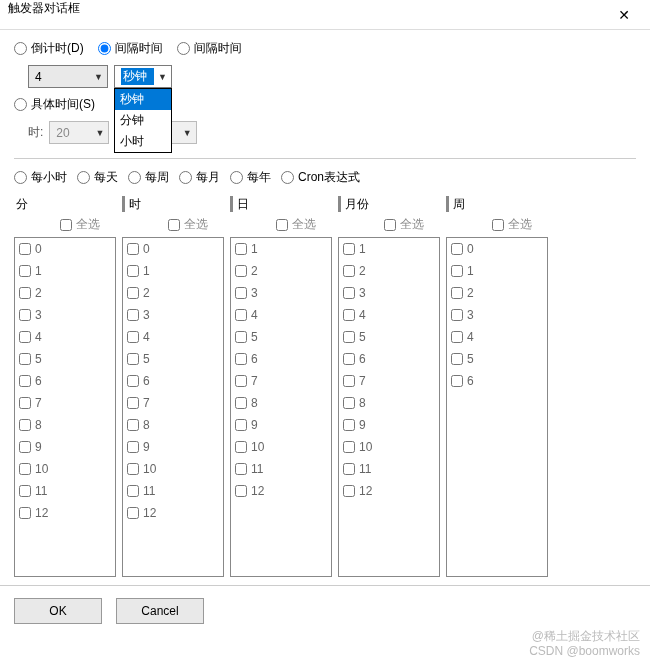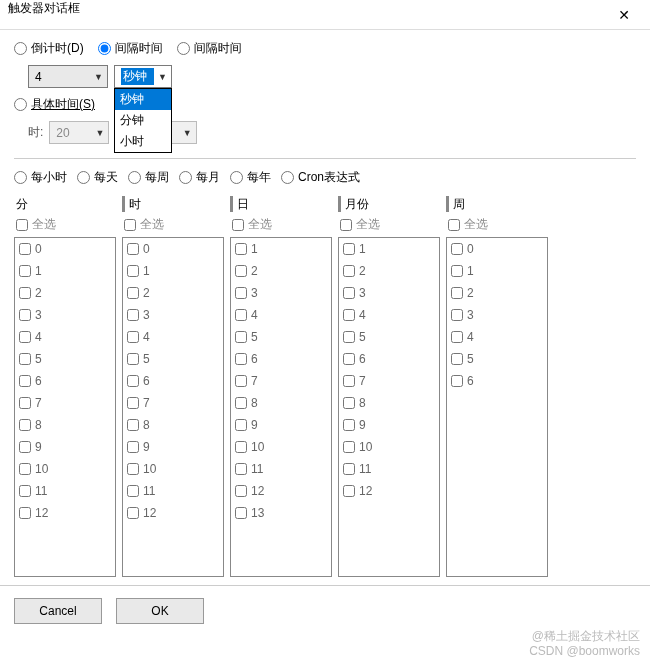--- a/index.html
+++ b/index.html
@@ -2,41 +2,41 @@
 <html><head>
 <meta charset="utf-8">
 <style>
 * { box-sizing: border-box; margin: 0; padding: 0; }
 body { font-family: "Microsoft YaHei", "Segoe UI", sans-serif; font-size: 12px; background: #fff; width: 650px; height: 670px; overflow: hidden; color: #000; }
 .titlebar { height: 30px; display: flex; align-items: flex-start; padding: 0 6px 0 8px; border-bottom: 1px solid #ddd; }
 .titlebar-title { flex: 1; font-size: 12px; }
 .close-btn { width: 40px; height: 30px; display: flex; align-items: center; justify-content: center; cursor: default; font-size: 14px; }
 .content { padding: 10px 14px 0 14px; }
 .radio-row { display: flex; gap: 14px; align-items: center; margin-bottom: 8px; }
-.radio-row2 { margin-top: 8px; text-decoration: underline; }
+.radio-row2 { margin-top: 8px; }
 .radio { display: flex; align-items: center; gap: 4px; }
 .radio input { width: 13px; height: 13px; }
 .row-inputs { display: flex; align-items: center; gap: 6px; margin-left: 14px; margin-bottom: 4px; position: relative; }
 .combo { border: 1px solid #7a7a7a; background: #e9e9e9; height: 23px; display: flex; align-items: center; padding: 0 4px 0 6px; position: relative; }
 .combo.light { background: #fff; }
 .combo.disabled { color: #888; background: #f0f0f0; border-color: #bbb; }
 .combo .val { flex: 1; }
 .combo .chev { font-size: 9px; color: #333; margin-left: 4px; }
 .combo.blue-sel .val { background: #0078d7; color: #fff; padding: 0 2px; }
 .dropdown-open { position: absolute; top: 22px; left: -1px; width: 58px; border: 1px solid #000; background: #fff; z-index: 10; }
 .dropdown-open .opt { padding: 2px 5px; }
 .dropdown-open .opt.sel { background: #0078d7; color: #fff; }
 .time-row { display: flex; align-items: center; gap: 6px; margin-left: 14px; margin-top: 6px; }
 .time-row .lbl { color: #555; }
 hr.sep { border: none; border-top: 1px solid #ccc; margin: 14px 0 10px 0; }
 .radio-row3 { display: flex; gap: 10px; align-items: center; margin-bottom: 10px; }
 .cols-header { display: flex; gap: 6px; margin-bottom: 4px; }
 .col-h { font-weight: normal; border-left: 3px solid #888; padding-left: 4px; height: 16px; display:flex; align-items:center; }
 .col-h:first-child { border-left: none; padding-left: 2px; }
-.sel-all-row { display: flex; gap: 6px; margin-bottom: 4px; }
+.sel-all-row { display: flex; gap: 6px; margin-bottom: 4px; justify-content: center; }
 .sel-all { display: flex; align-items: center; gap: 4px; color: #888; padding-left: 2px; }
 .sel-all input { width: 12px; height: 12px; }
 .listboxes { display: flex; gap: 6px; }
 .listbox { border: 1px solid #888; height: 340px; overflow-y: scroll; background: #fff; }
 .listbox .item { display: flex; align-items: center; gap: 4px; padding: 4px 4px; color: #666; }
 .listbox .item input { width: 12px; height: 12px; }
 .btn-row { display: flex; gap: 14px; padding: 12px 14px; border-top: 1px solid #ccc; margin-top: 8px; }
 .btn { width: 88px; height: 26px; border: 1px solid #999; background: #e9e9e9; display:flex; align-items:center; justify-content:center; font-size: 12px; }
 .watermark { position: absolute; right: 10px; bottom: 10px; color: #bbb; font-size: 12px; text-align: right; line-height: 1.3; pointer-events:none; }
 ::-webkit-scrollbar { width: 16px; }
@@ -314,24 +314,20 @@
           <span>10</span>
         </div>
         <div class="item">
           <input type="checkbox" style="">
           <span>11</span>
         </div>
         <div class="item">
           <input type="checkbox" style="">
           <span>12</span>
         </div>
-        <div class="item">
-          <input type="checkbox" style="">
-          <span>13</span>
-        </div>
       </div>
       <div class="listbox" style="width: 102px; overflow-y: hidden;">
         <div class="item">
           <input type="checkbox" style="">
           <span>1</span>
         </div>
         <div class="item">
           <input type="checkbox" style="">
           <span>2</span>
         </div>
@@ -404,20 +400,20 @@
         <div class="item">
           <input type="checkbox" style="">
           <span>6</span>
         </div>
       </div>
     </div>
 
 </div>
 
 <div class="btn-row">
+  <button class="btn">OK</button>
   <button class="btn">Cancel</button>
-  <button class="btn">OK</button>
 </div>
 
 <div class="watermark">
   <div>@稀土掘金技术社区</div>
   <div>CSDN @boomworks</div>
 </div>
 
 </body></html>

